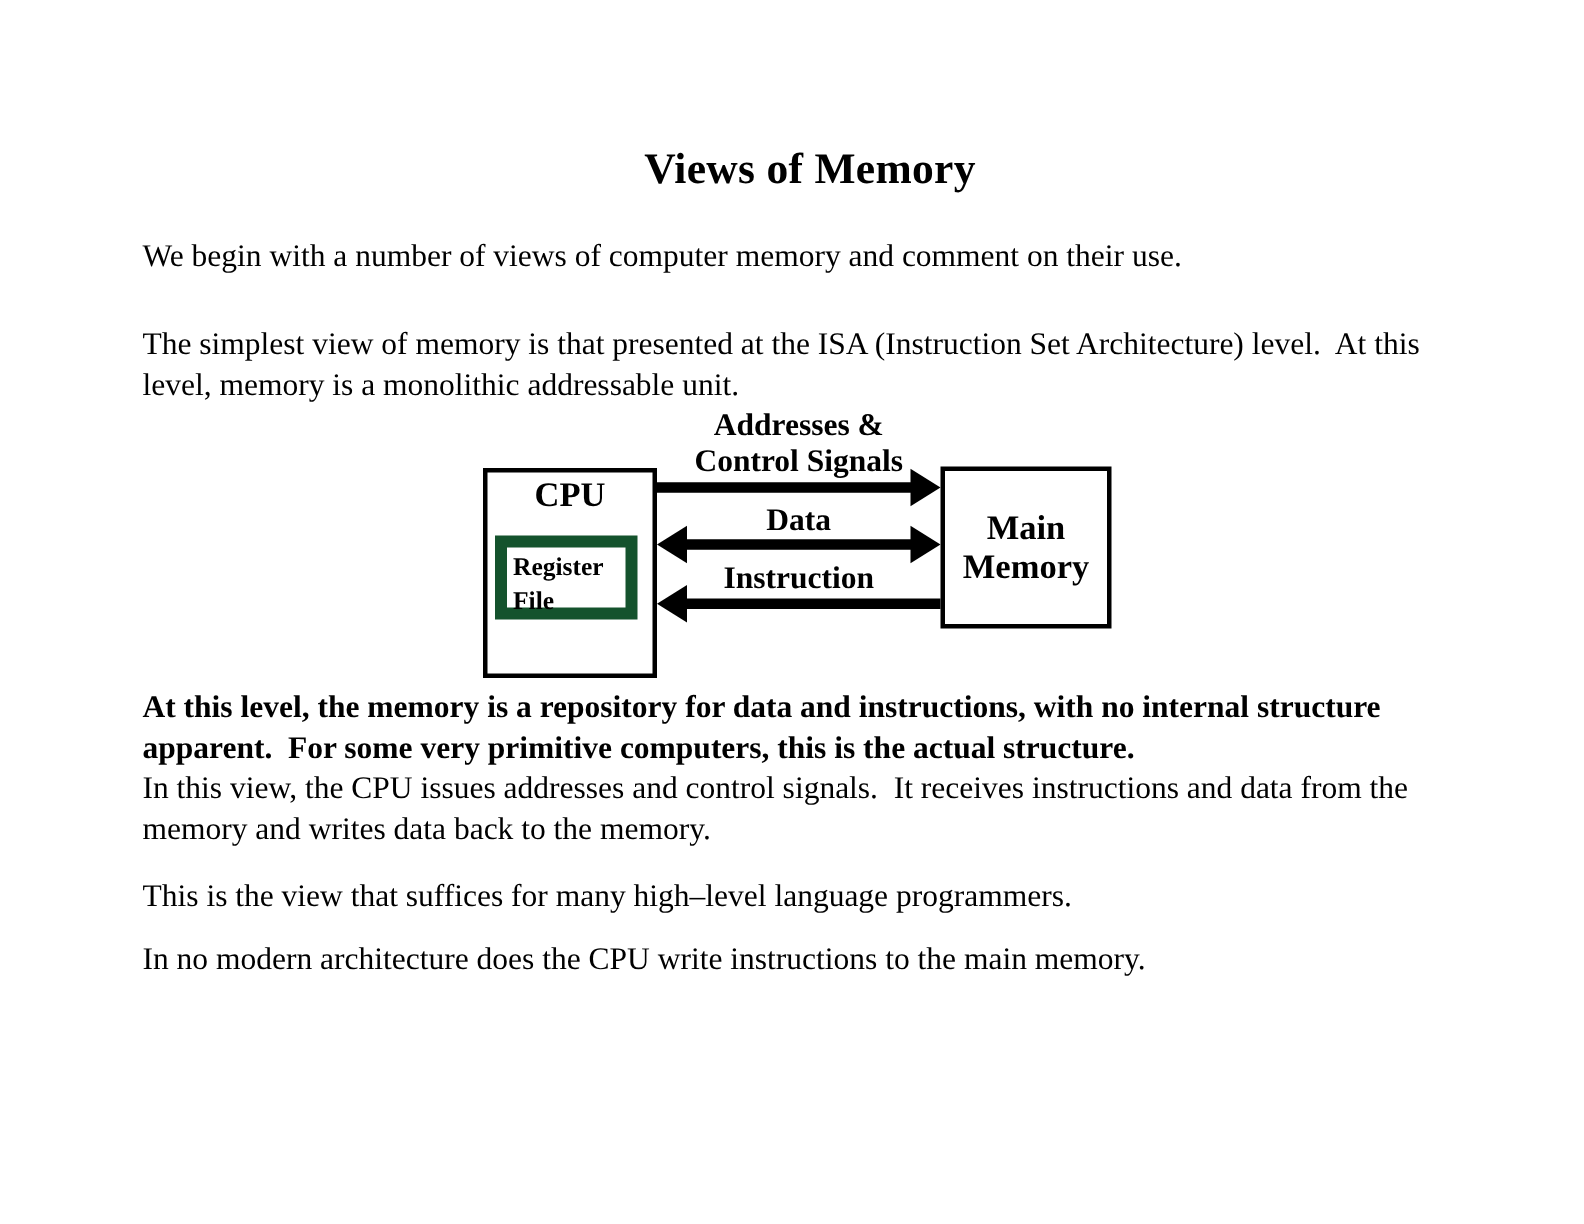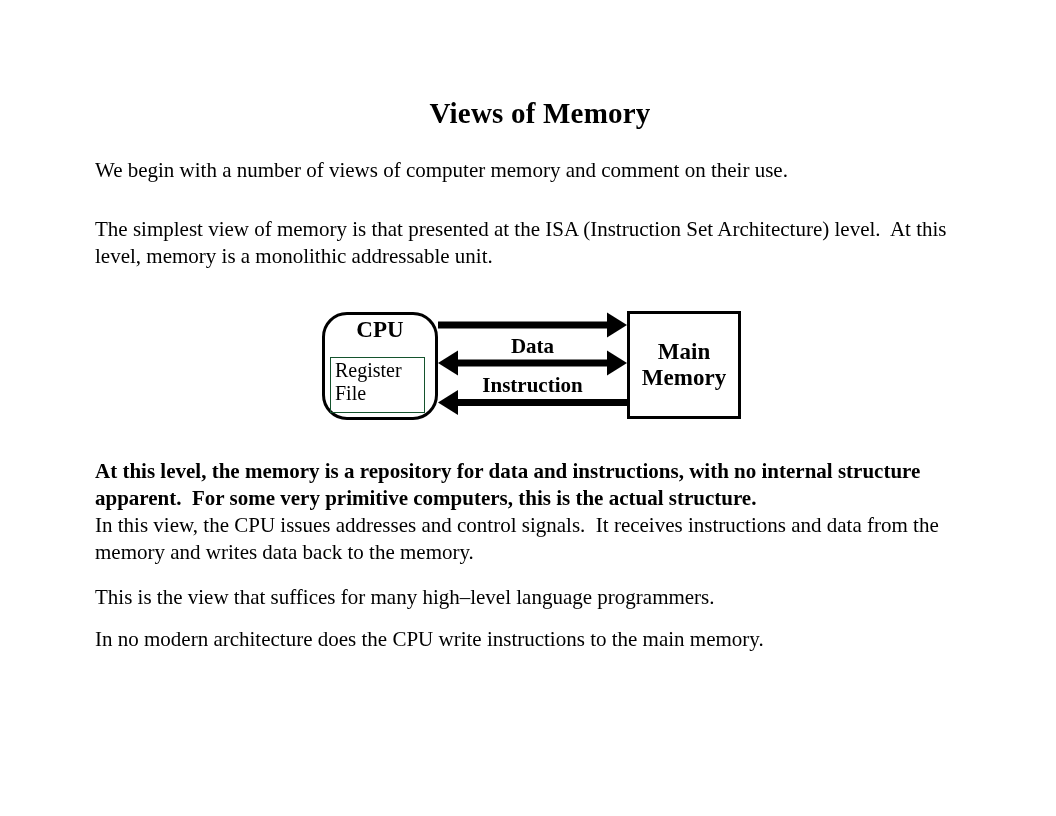--- a/index.html
+++ b/index.html
@@ -29,29 +29,29 @@
   #p5 { top: 584px; }
   #p6 { top: 626px; }
 
   
   .diagram { left: 322px; top: 271px; width: 416px; height: 150px; }
 
   .dbox {
     position: absolute; box-sizing: border-box;
     border: 3px solid #000; background: #fff;
   }
-  .cpu-box { left: 0; top: 41px; width: 116px; height: 108px; border-radius: 25px; }
+  .cpu-box { left: 0; top: 41px; width: 116px; height: 140px; }
   .cpu-label {
     text-align: center; font-weight: bold; font-size: 23px;
     margin-top: 2px;
   }
   .register-box {
     position: absolute; left: 5px; top: 42px; width: 95px; height: 56px;
-    box-sizing: border-box; border: 1px solid #14532d;
-    font-weight: normal; font-size: 20px; line-height: 23px;
+    box-sizing: border-box; border: 8px solid #14532d;
+    font-weight: bold; font-size: 17px; line-height: 23px;
     padding: 1px 0 0 4px; white-space: pre-line;
   }
   .memory-box {
     left: 305px; top: 40px; width: 114px; height: 108px;
     display: flex; align-items: center; justify-content: center;
     text-align: center; font-weight: bold; font-size: 23px;
     line-height: 26px; white-space: pre-line;
   }
 
   .bus-label {
@@ -102,15 +102,17 @@
       <polygon class="arrow-head" points="136,79.5 116,92 136,104.5"></polygon>
       <polygon class="arrow-head" points="285,79.5 305,92 285,104.5"></polygon>
     </g>
 
     <g>
       <line class="arrow-line" x1="133" y1="131.5" x2="305" y2="131.5"></line>
       <polygon class="arrow-head" points="136,119 116,131.5 136,144"></polygon>
     </g>
   </svg>
 
+  <div class="bus-label" id="bus-label-addresses">Addresses &amp;
+Control Signals</div>
   <div class="bus-label" id="bus-label-data">Data</div>
   <div class="bus-label" id="bus-label-instructions">Instruction</div>
 </div>
 
 </body></html>

